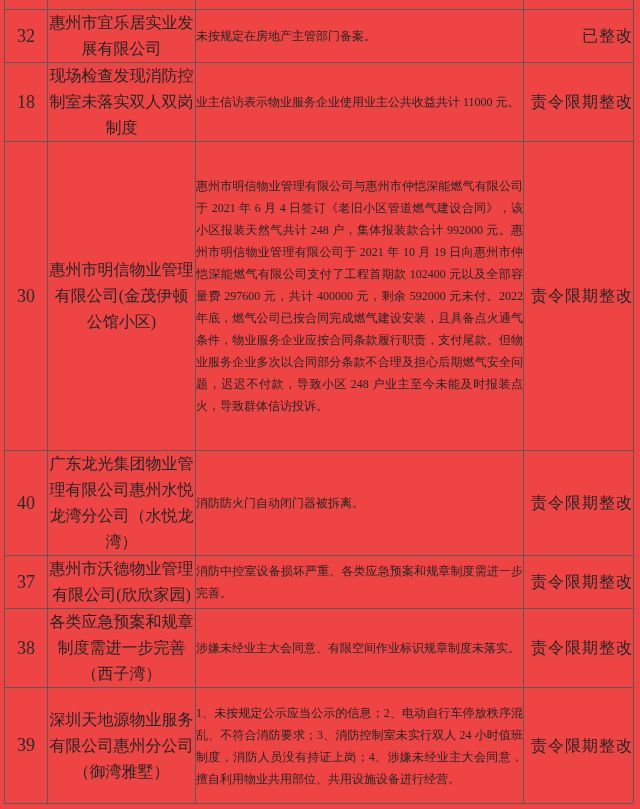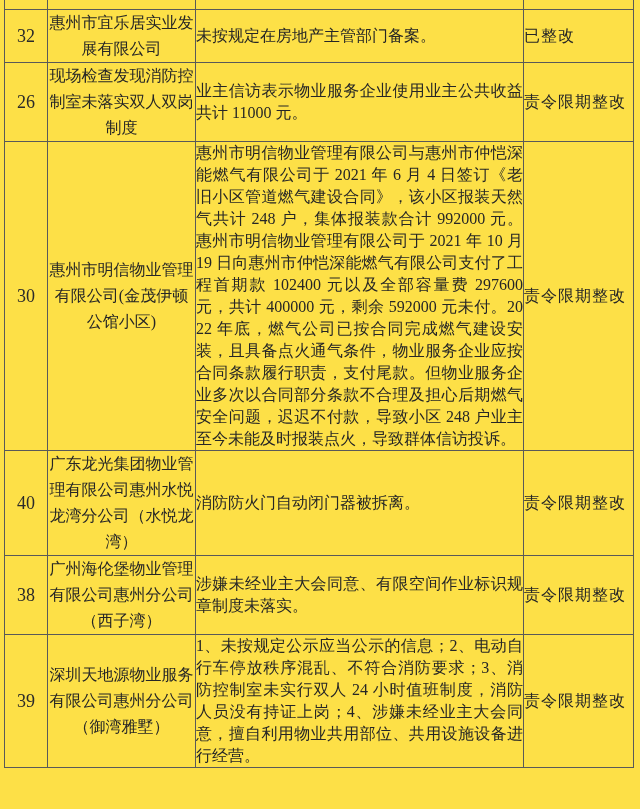--- a/index.html
+++ b/index.html
@@ -1,20 +1,20 @@
 <!DOCTYPE html>
 <html lang="zh"><head>
 <meta charset="utf-8">
 <style>
   html, body { margin: 0; padding: 0; background: #ffffff; }
   .page {
     position: relative;
     width: 640px;
     height: 809px;
-    background: #fde047;
+    background: #ef4444;
     overflow: hidden;
     font-family: "Liberation Serif", serif;
     color: #262626;
   }
   table.report {
     position: absolute;
     left: 4px;
     top: 0;
     width: 629px;
     table-layout: fixed;
@@ -35,27 +35,27 @@
   td.company {
     text-align: center;
     font-size: 16px;
     line-height: 26px;
     word-break: break-all;
     padding: 2px 1px;
   }
   td.issue {
     text-align: justify;
     text-justify: inter-character;
-    font-size: 16px;
+    font-size: 12px;
     line-height: 22px;
     word-break: break-all;
     padding: 2px 4px 2px 3px;
   }
   td.status {
-    text-align: left;
+    text-align: right;
     font-size: 16px;
     letter-spacing: 1px;
     line-height: 22px;
   }
   tr.r32 { height: 48px; }
   tr.r33 { height: 63px; }
   tr.r34 { height: 46px; }
   tr.r35 { height: 309px; }
   tr.r36 { height: 87px; }
   tr.r37 { height: 53px; }
@@ -83,45 +83,51 @@
     </tr>
 
     <tr class="r32">
       <td class="no">32</td>
       <td class="company">惠州市宜乐居实业发展有限公司</td>
       <td class="issue">未按规定在房地产主管部门备案。</td>
       <td class="status">已整改</td>
     </tr>
 
     <tr class="r33">
-      <td class="no">26</td>
+      <td class="no">18</td>
       <td class="company">现场检查发现消防控制室未落实双人双岗制度</td>
       <td class="issue">业主信访表示物业服务企业使用业主公共收益共计 11000 元。</td>
       <td class="status">责令限期整改</td>
     </tr>
 
 
     <tr class="r35">
       <td class="no">30</td>
       <td class="company">惠州市明信物业管理有限公司(金茂伊顿公馆小区)</td>
       <td class="issue">惠州市明信物业管理有限公司与惠州市仲恺深能燃气有限公司于 2021 年 6 月 4 日签订《老旧小区管道燃气建设合同》，该小区报装天然气共计 248 户，集体报装款合计 992000 元。惠州市明信物业管理有限公司于 2021 年 10 月 19 日向惠州市仲恺深能燃气有限公司支付了工程首期款 102400 元以及全部容量费 297600 元，共计 400000 元，剩余 592000 元未付。2022 年底，燃气公司已按合同完成燃气建设安装，且具备点火通气条件，物业服务企业应按合同条款履行职责，支付尾款。但物业服务企业多次以合同部分条款不合理及担心后期燃气安全问题，迟迟不付款，导致小区 248 户业主至今未能及时报装点火，导致群体信访投诉。</td>
       <td class="status">责令限期整改</td>
     </tr>
 
     <tr class="r36">
       <td class="no">40</td>
       <td class="company">广东龙光集团物业管理有限公司惠州水悦龙湾分公司（水悦龙湾）</td>
       <td class="issue">消防防火门自动闭门器被拆离。</td>
       <td class="status">责令限期整改</td>
     </tr>
 
+    <tr class="r37">
+      <td class="no">37</td>
+      <td class="company">惠州市沃德物业管理有限公司(欣欣家园)</td>
+      <td class="issue">消防中控室设备损坏严重、各类应急预案和规章制度需进一步完善。</td>
+      <td class="status">责令限期整改</td>
+    </tr>
 
     <tr class="r38">
       <td class="no">38</td>
-      <td class="company">广州海伦堡物业管理有限公司惠州分公司（西子湾）</td>
+      <td class="company">各类应急预案和规章制度需进一步完善（西子湾）</td>
       <td class="issue">涉嫌未经业主大会同意、有限空间作业标识规章制度未落实。</td>
       <td class="status">责令限期整改</td>
     </tr>
 
     <tr class="r39">
       <td class="no">39</td>
       <td class="company">深圳天地源物业服务有限公司惠州分公司（御湾雅墅）</td>
       <td class="issue">1、未按规定公示应当公示的信息；2、电动自行车停放秩序混乱、不符合消防要求；3、消防控制室未实行双人 24 小时值班制度，消防人员没有持证上岗；4、涉嫌未经业主大会同意，擅自利用物业共用部位、共用设施设备进行经营。</td>
       <td class="status">责令限期整改</td>
     </tr>

